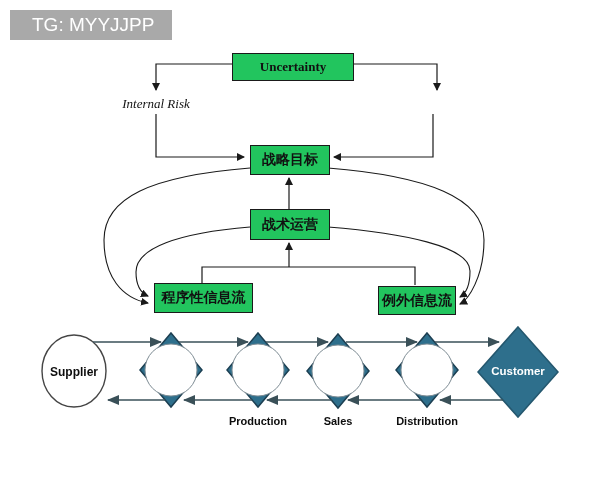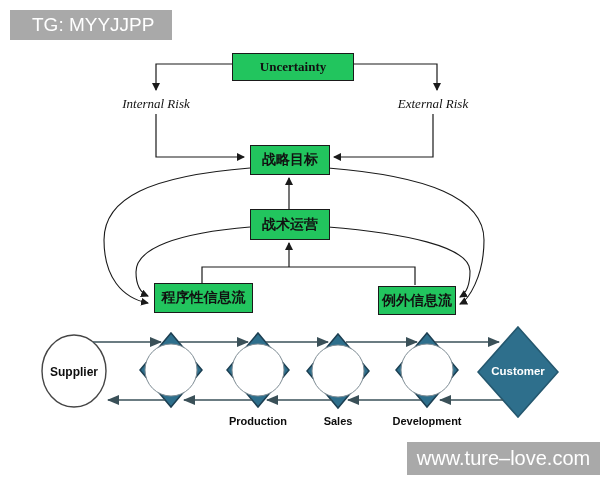--- a/index.html
+++ b/index.html
@@ -87,42 +87,38 @@
     <path d="M503 400 H440" fill="none" stroke="#3a5058" stroke-width="1.5" marker-end="url(#at)"></path>
     <path d="M421 400 H348" fill="none" stroke="#3a5058" stroke-width="1.5" marker-end="url(#at)"></path>
     <path d="M332 400 H267" fill="none" stroke="#3a5058" stroke-width="1.5" marker-end="url(#at)"></path>
     <path d="M252 400 H184" fill="none" stroke="#3a5058" stroke-width="1.5" marker-end="url(#at)"></path>
     <path d="M165 400 H108" fill="none" stroke="#3a5058" stroke-width="1.5" marker-end="url(#at)"></path>
   </svg>
 
   <div class="banner" id="banner-top">
     <span>TG: MYYJJPP</span>
   </div>
-  <div class="banner" id="banner-bottom">
-    <span>www.ture–love.com</span>
-  </div>
 
   <div class="node-box box-bold" id="uncertainty-box">
     <span>Uncertainty</span>
   </div>
   <div class="node-box box-bold" id="strategic-box">
     <span>战略目标</span>
   </div>
   <div class="node-box box-bold" id="tactical-box">
     <span>战术运营</span>
   </div>
   <div class="node-box box-bold" id="procedural-box">
     <span>程序性信息流</span>
   </div>
   <div class="node-box box-bold" id="exception-box">
     <span>例外信息流</span>
   </div>
 
   <div class="lbl" id="internal-risk-lbl">Internal Risk</div>
-  <div class="lbl" id="external-risk-lbl">External Risk</div>
 
   <div class="chain-lbl" id="supplier-lbl">Supplier</div>
   <div class="chain-lbl" id="prod-lbl">Production</div>
   <div class="chain-lbl" id="sales-lbl">Sales</div>
-  <div class="chain-lbl" id="dist-lbl">Development</div>
+  <div class="chain-lbl" id="dist-lbl">Distribution</div>
   <div class="chain-lbl" id="customer-lbl">Customer</div>
 
 </div>
 
 </body></html>

